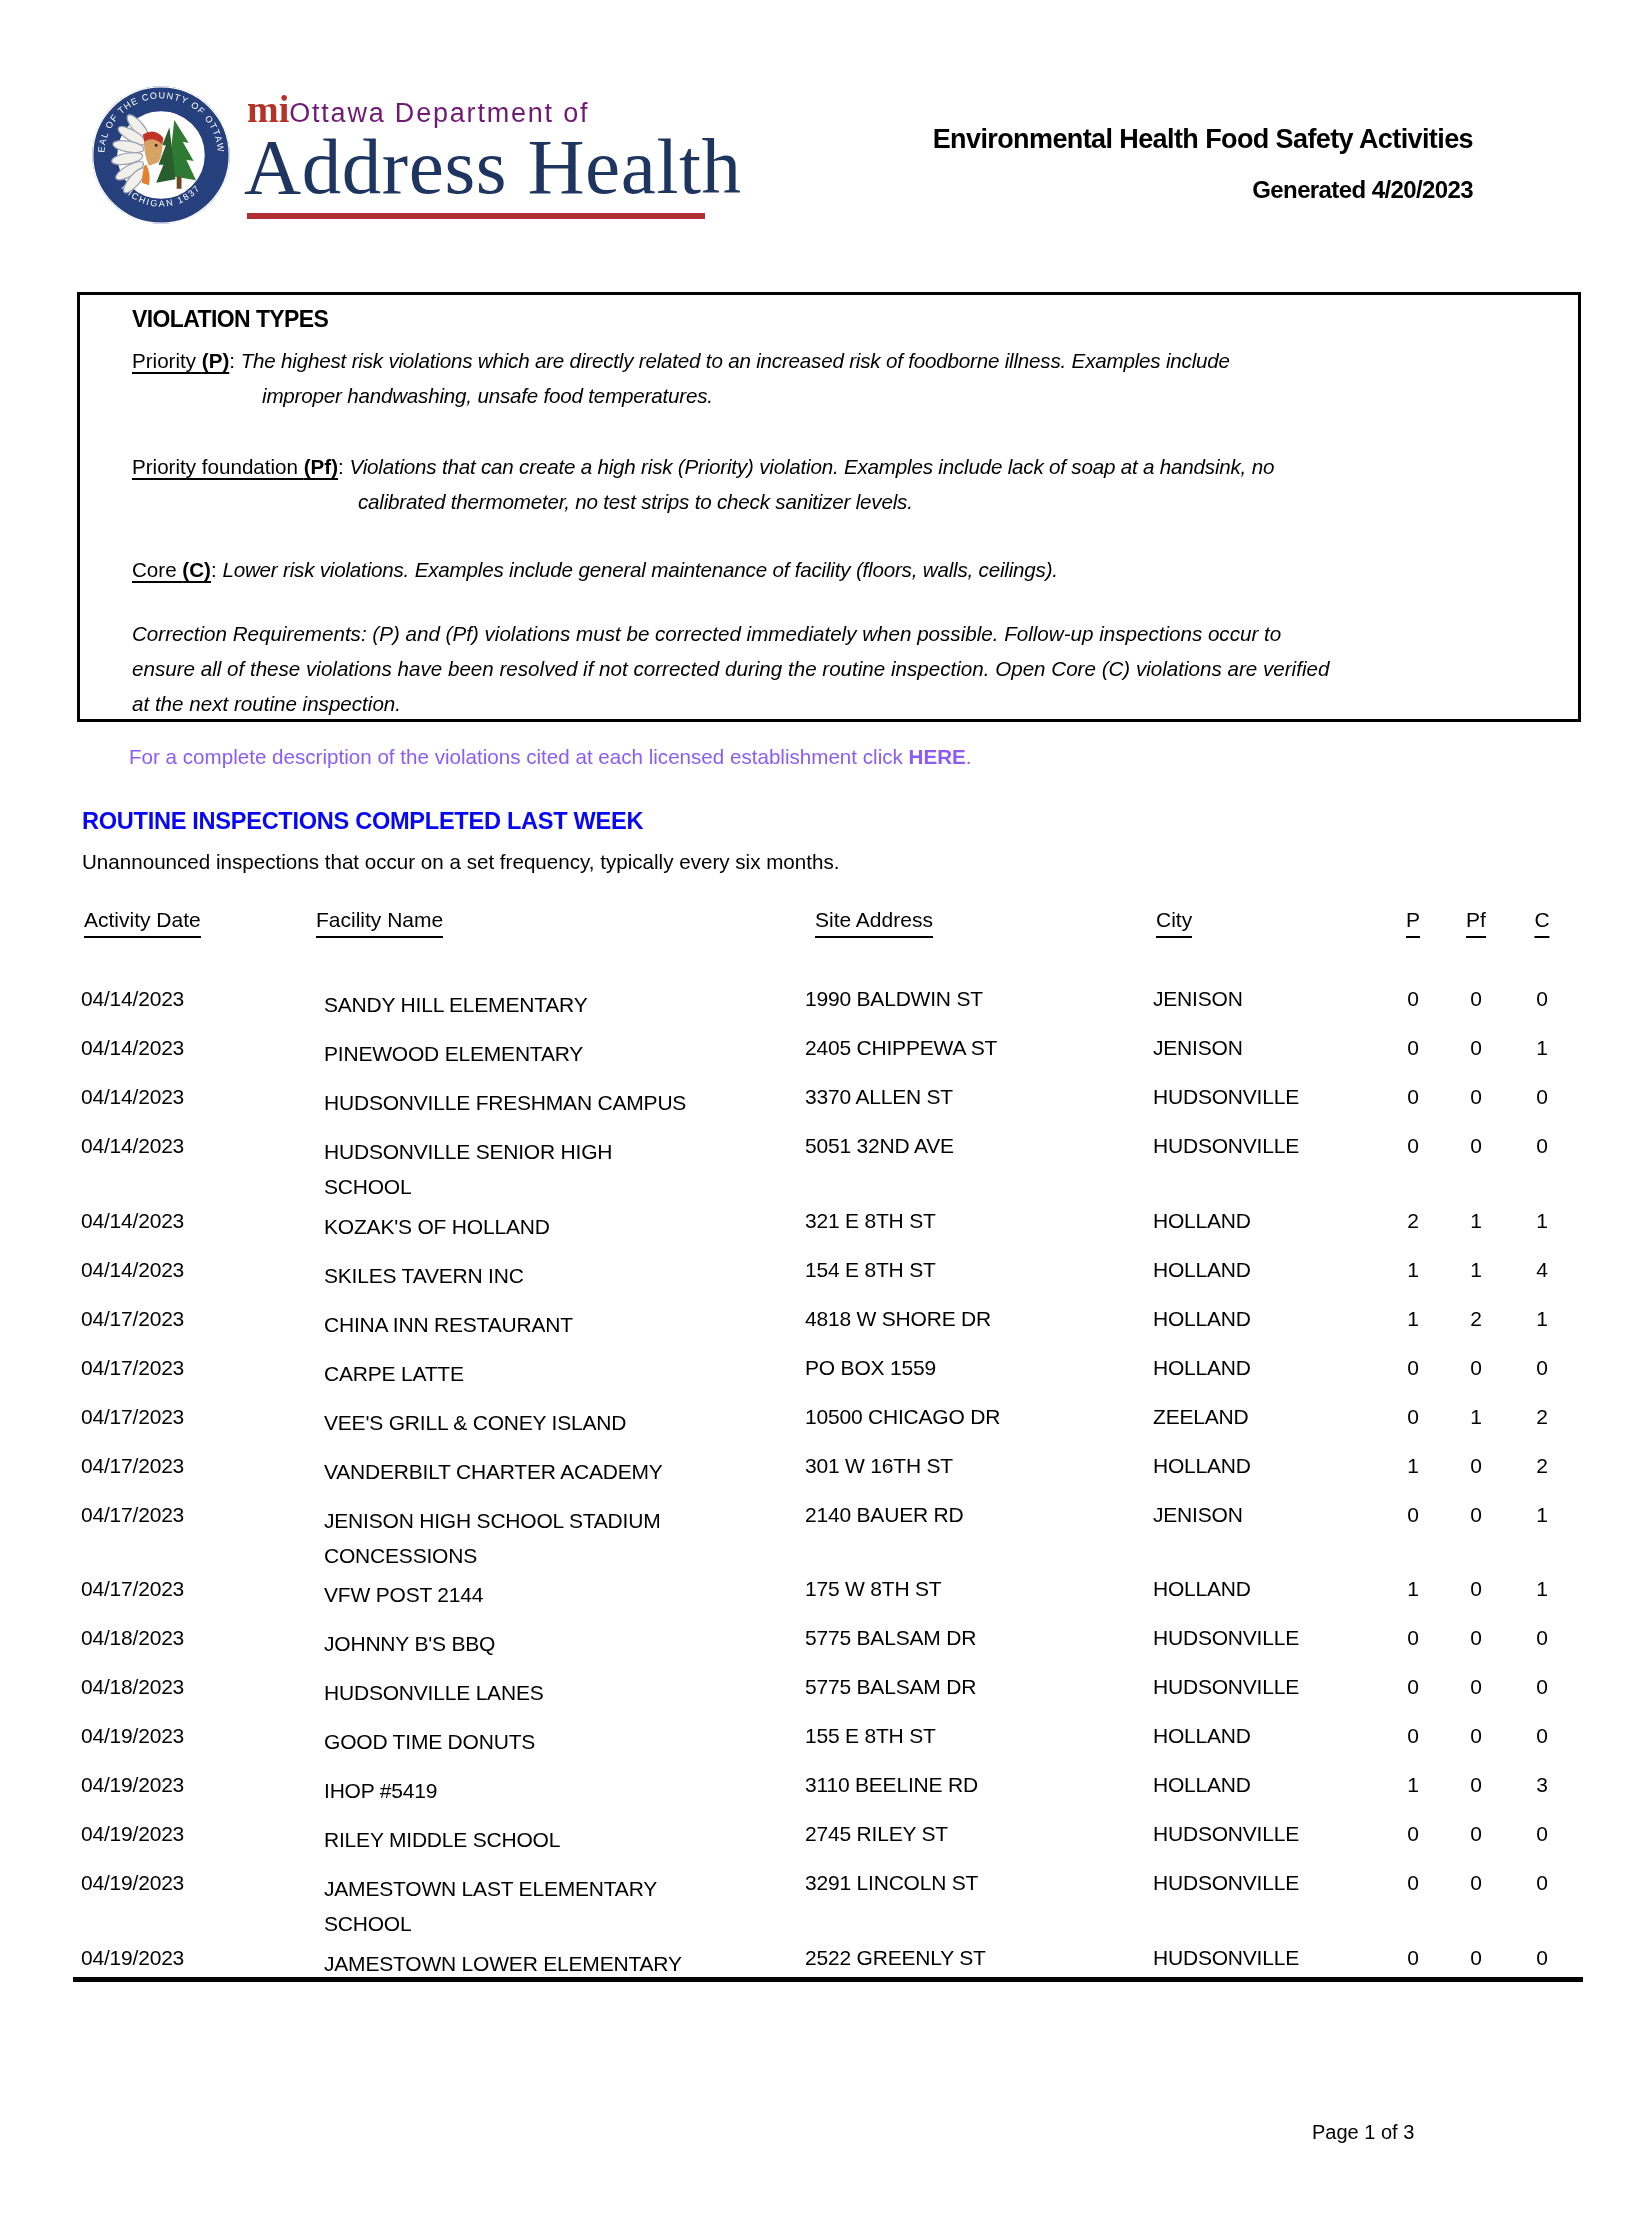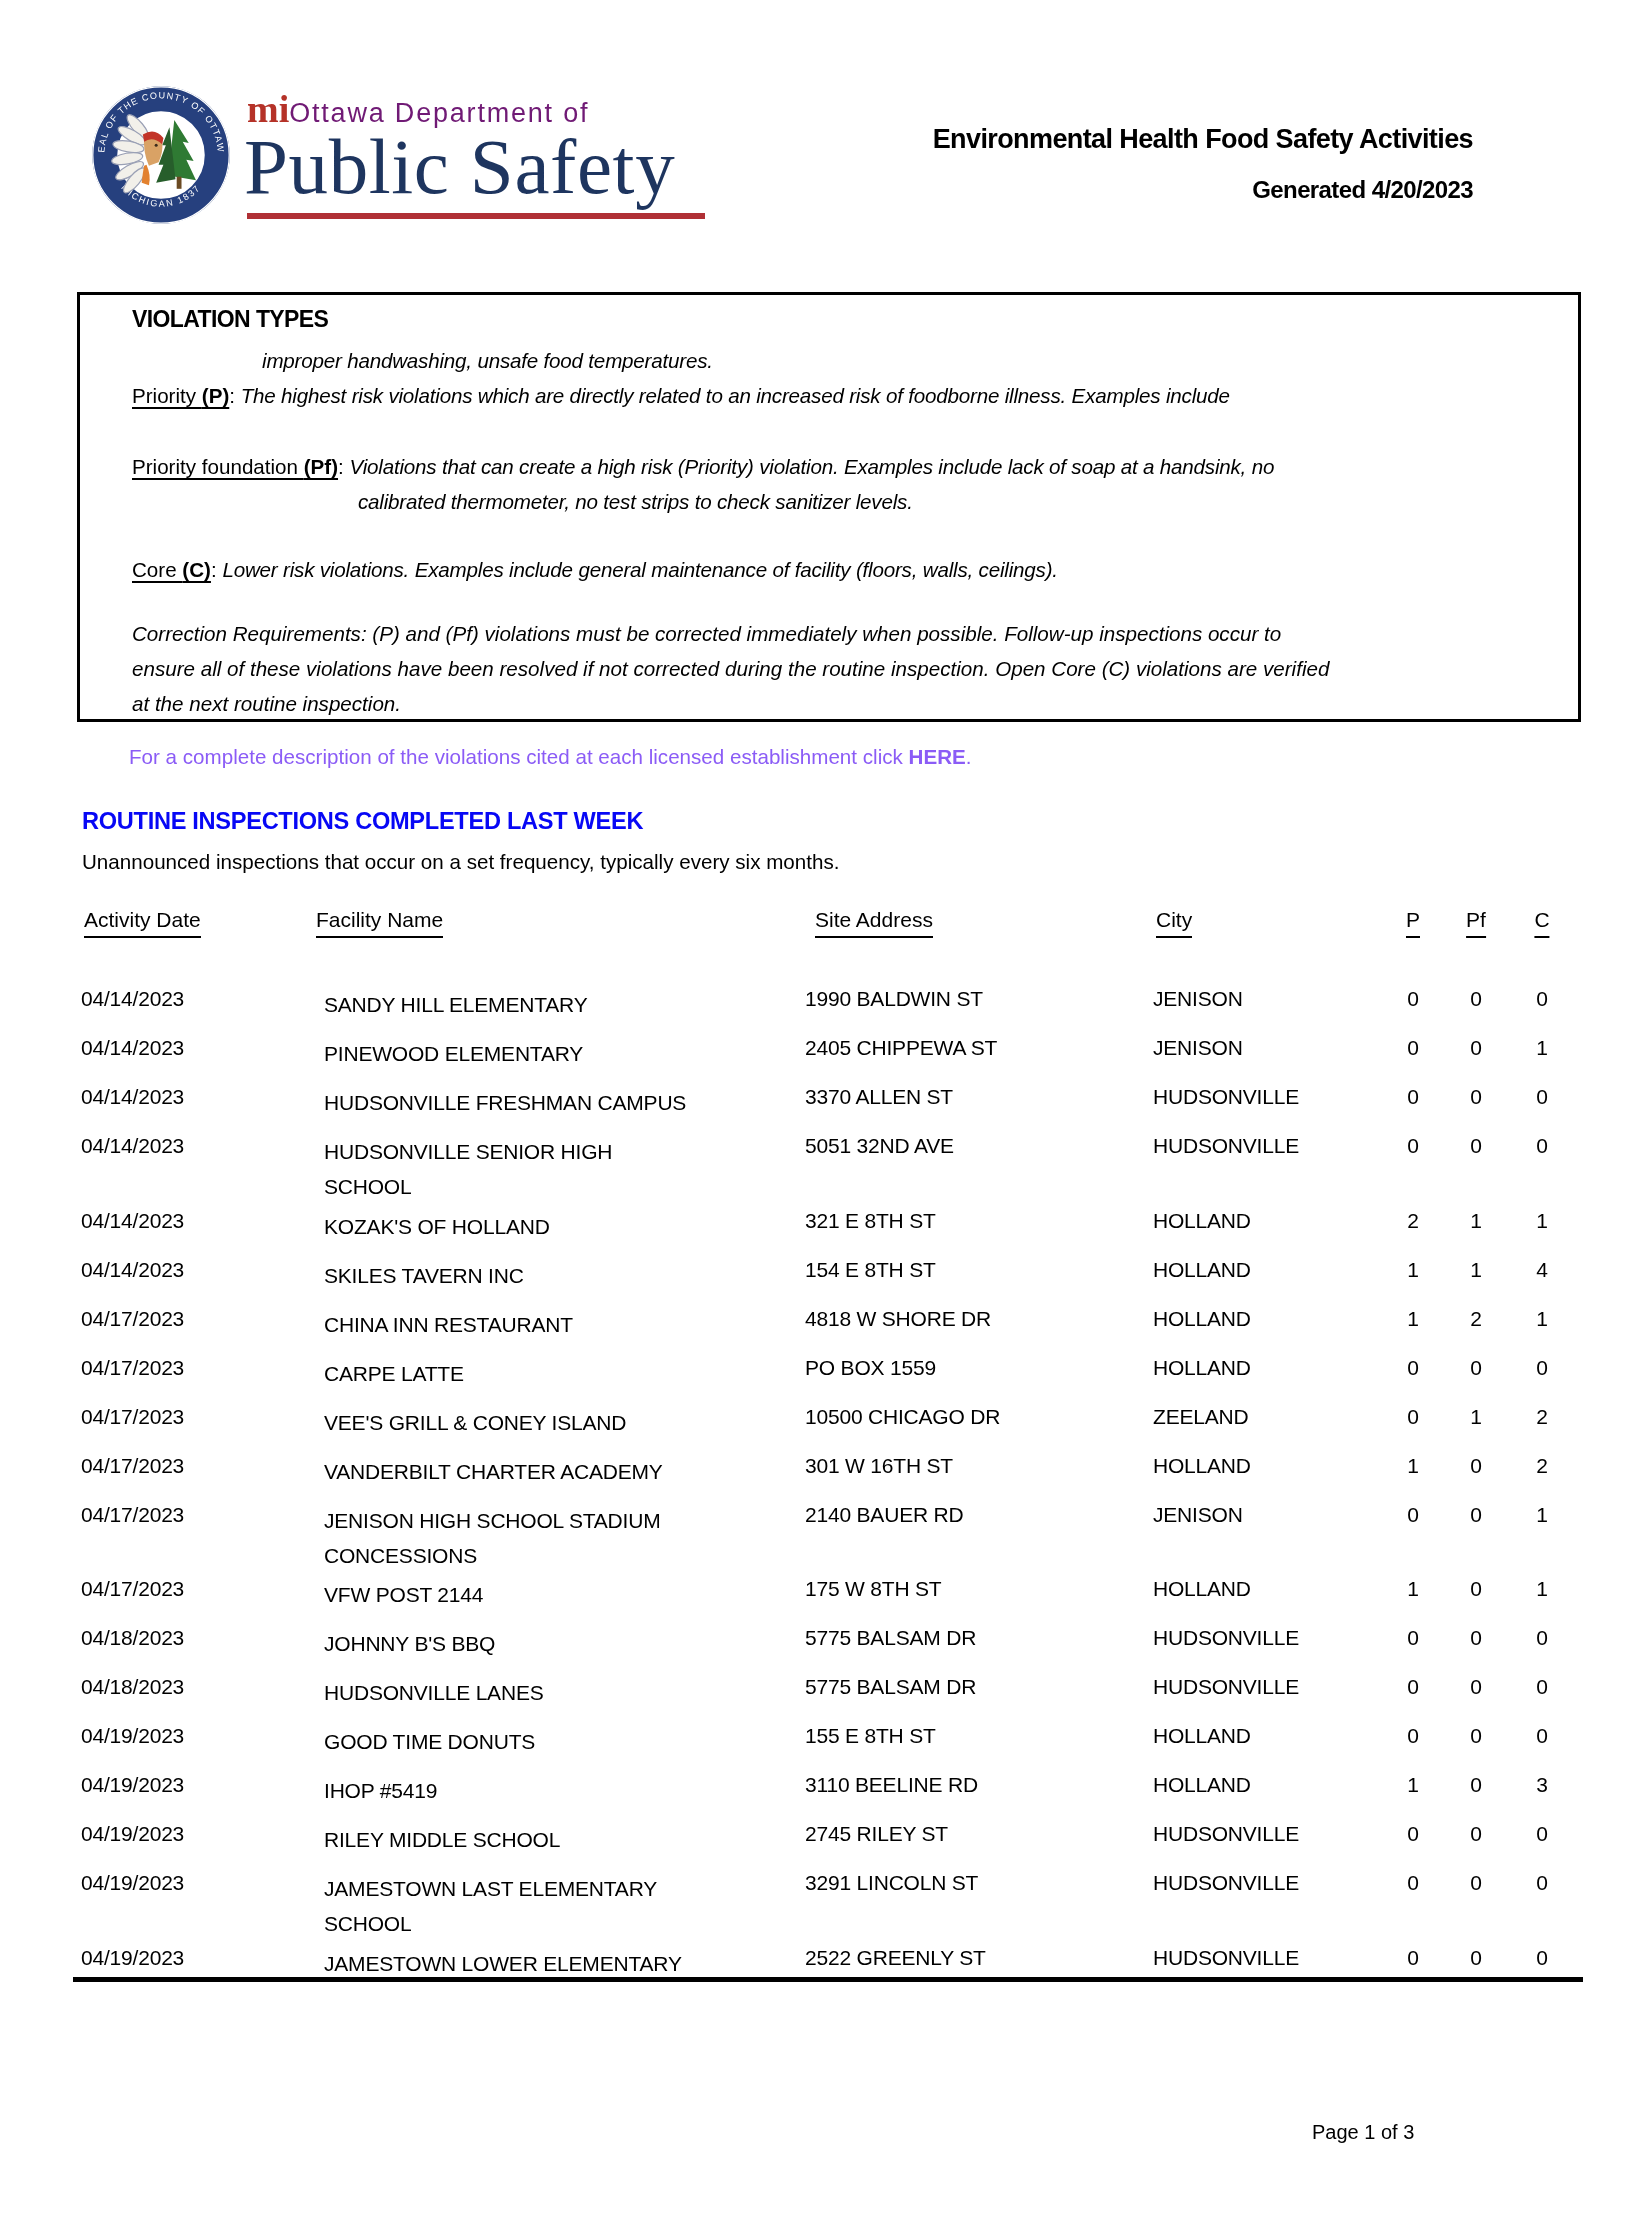--- a/index.html
+++ b/index.html
@@ -80,34 +80,34 @@
         <ellipse cx="72" cy="158" rx="9" ry="26" transform="rotate(-140 72 158)"></ellipse>
       </g>
       <path d="M88 84 Q112 74 118 94 Q120 112 112 128 L96 134 Q86 112 88 84 Z" fill="#d9a265"></path>
       <path d="M86 82 Q106 70 120 88 L118 98 Q102 84 88 94 Z" fill="#c23428"></path>
       <path d="M92 132 Q100 150 96 166 L84 162 Q86 144 88 134 Z" fill="#e2812f"></path>
       <circle cx="108" cy="100" r="2.5" fill="#3a2a1a"></circle>
     </g>
   </svg>
 
   <div class="brand-line1"><span class="brand-mi">mi</span><span class="brand-rest">Ottawa Department of</span></div>
-  <div class="brand-line2">Public Safety</div>
+  <div class="brand-line2">Address Health</div>
   <div class="brand-bar"></div>
 
   <div class="doc-title">
     <div class="doc-title-1">Environmental Health Food Safety Activities</div>
     <div class="doc-title-2">Generated 4/20/2023</div>
   </div>
 
   <div class="vbox">
     <div class="vbox-heading">VIOLATION TYPES</div>
 
     <div class="def def1">
+      <div class="line"><span class="term"><span>Priority </span><b>(P)</b></span><span>: </span><i>The highest risk violations which are directly related to an increased risk of foodborne illness. Examples include</i></div>
       <div class="line wrap"><i>improper handwashing, unsafe food temperatures.</i></div>
-      <div class="line"><span class="term"><span>Priority </span><b>(P)</b></span><span>: </span><i>The highest risk violations which are directly related to an increased risk of foodborne illness. Examples include</i></div>
     </div>
 
     <div class="def def2">
       <div class="line"><span class="term"><span>Priority foundation </span><b>(Pf)</b></span><span>: </span><i>Violations that can create a high risk (Priority) violation. Examples include lack of soap at a handsink, no</i></div>
       <div class="line wrap"><i>calibrated thermometer, no test strips to check sanitizer levels.</i></div>
     </div>
 
     <div class="def def3">
       <div class="line"><span class="term"><span>Core </span><b>(C)</b></span><span>: </span><i>Lower risk violations. Examples include general maintenance of facility (floors, walls, ceilings).</i></div>
     </div>

